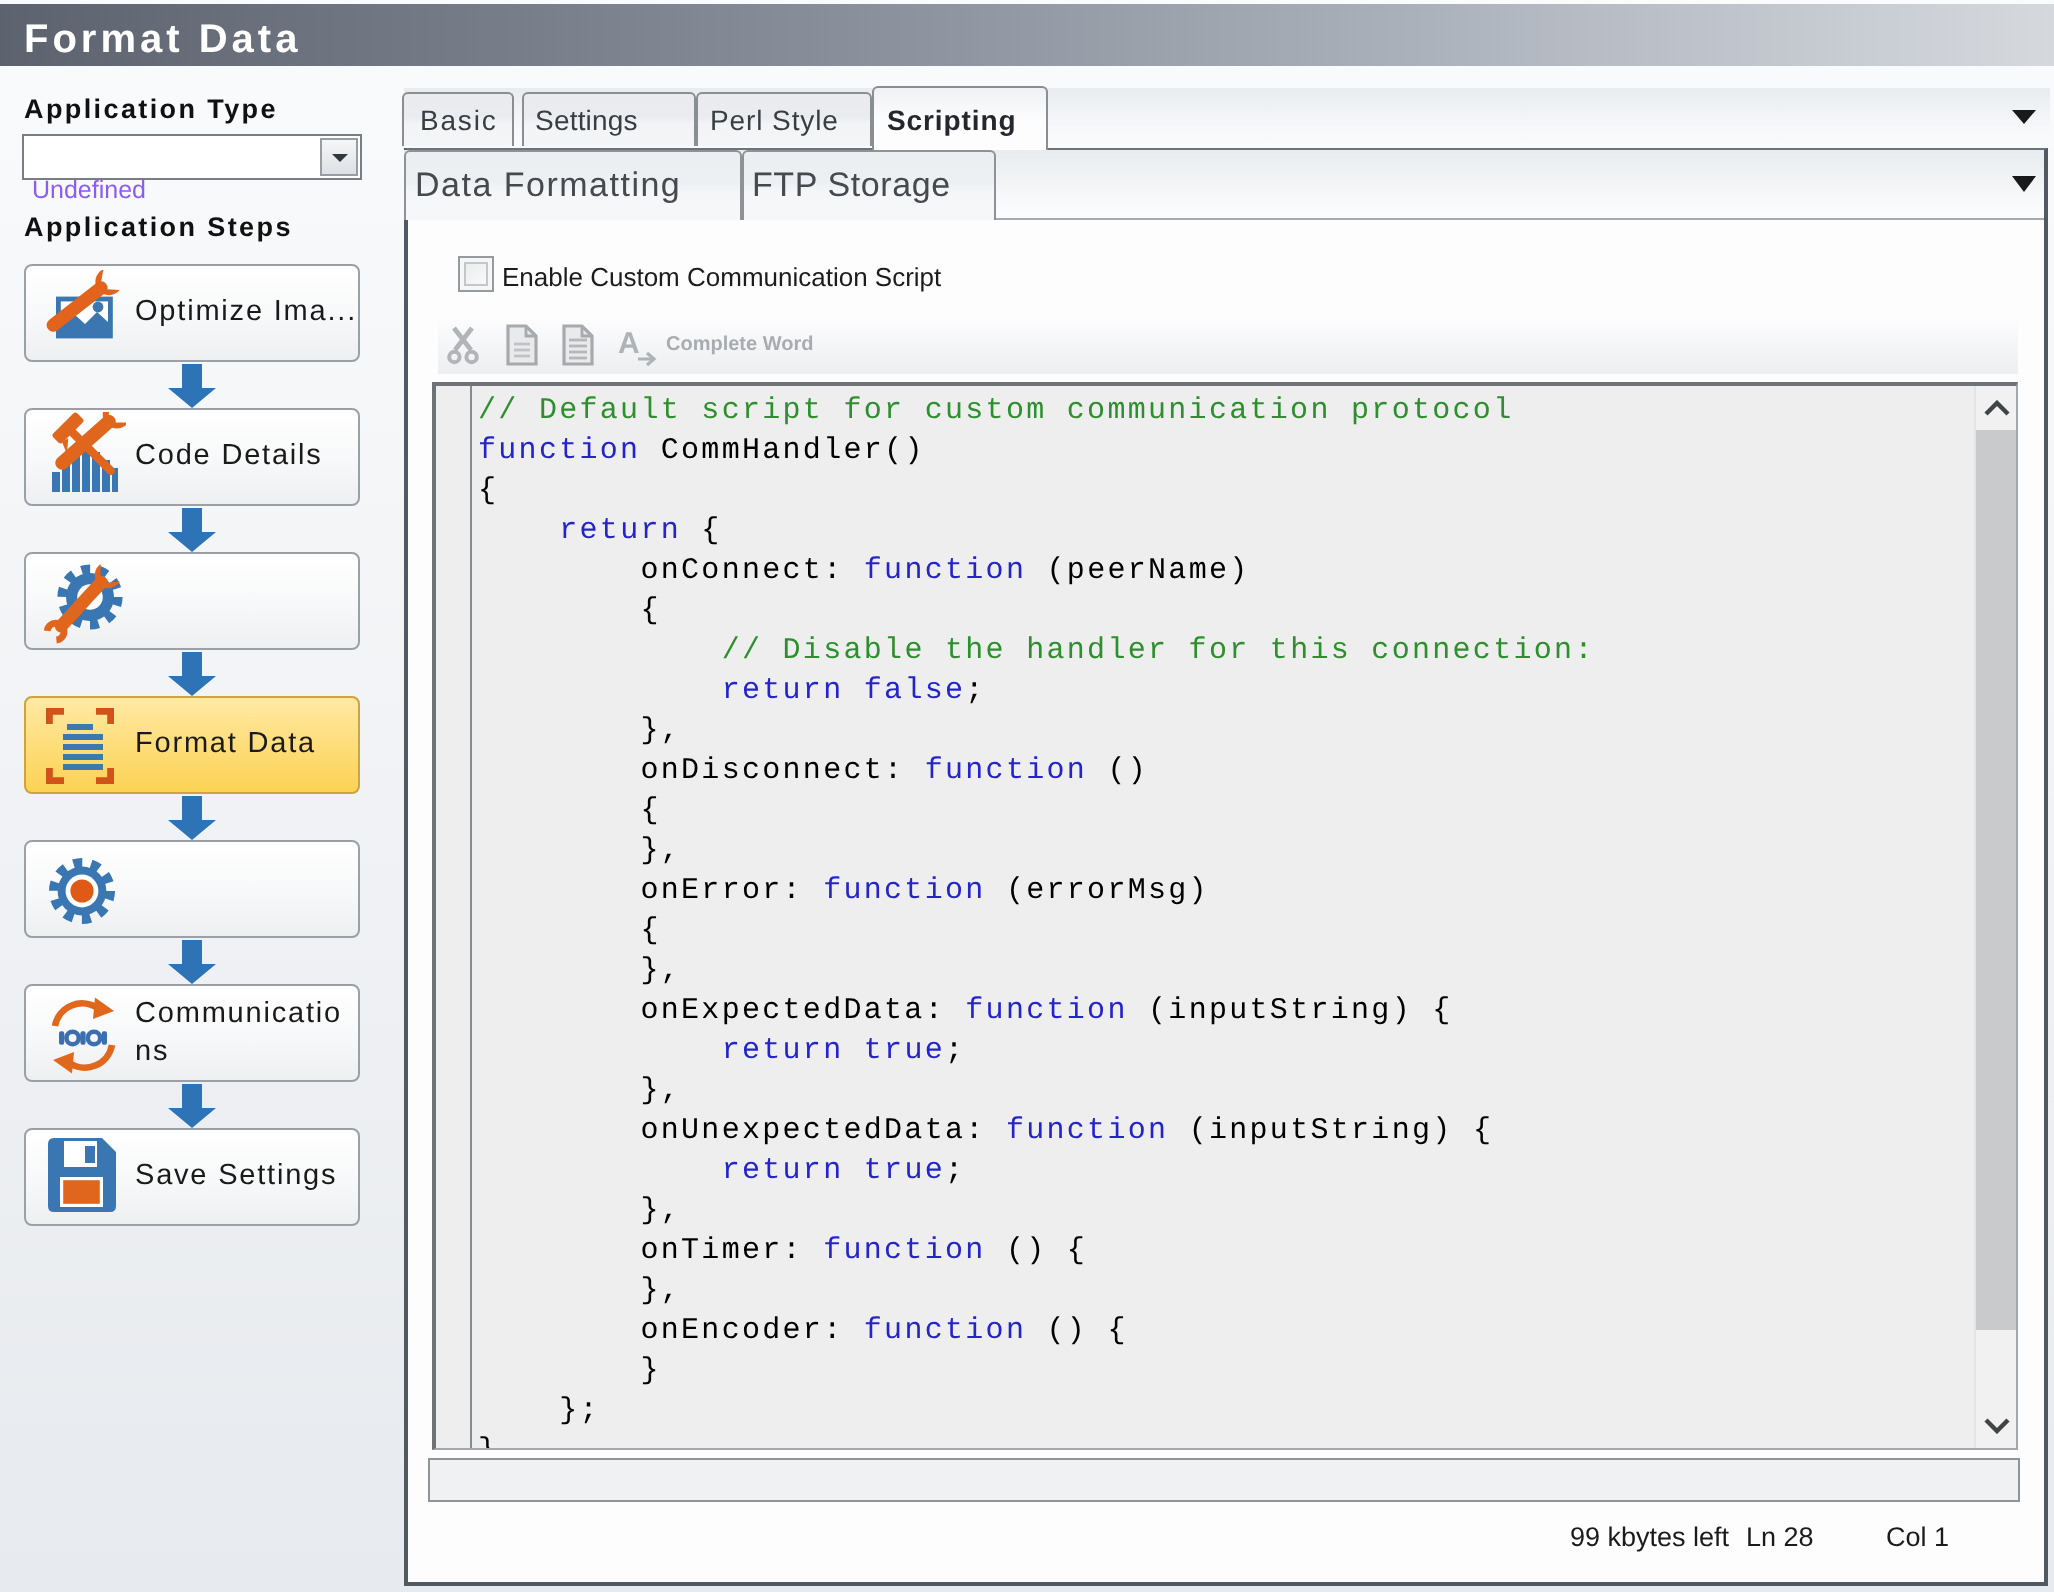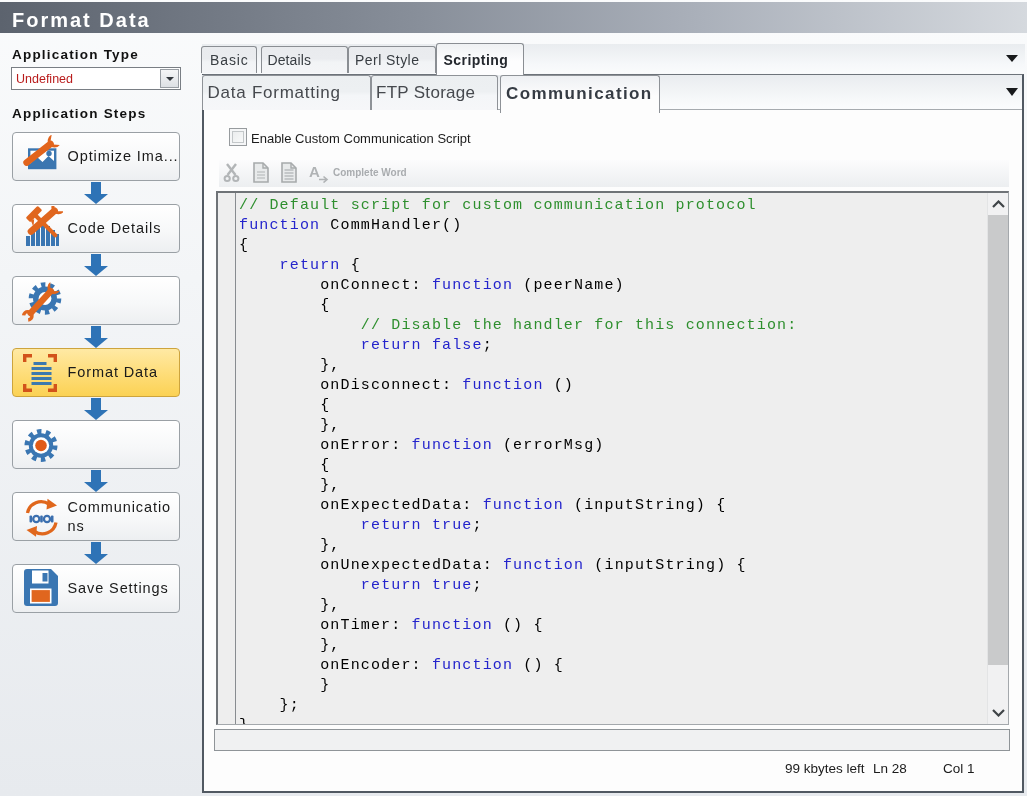--- a/index.html
+++ b/index.html
@@ -9,21 +9,21 @@
 
 
 #titlebar { position:absolute; left:0; top:2px; width:1027px; height:31px;
   background:linear-gradient(to right,#5c636e 0%,#878e99 40%,#aab0ba 68%,#d5d9de 100%);
   color:#fff; font-size:20px; font-weight:bold; line-height:28px; padding-top:4px; padding-left:12px; letter-spacing:2px; }
 
 
 .sblabel { position:absolute; left:12px; font-size:13.5px; font-weight:bold; color:#111; letter-spacing:1.2px; }
 #combo { position:absolute; left:11px; top:67px; width:170px; height:23px;
   background:#fff; border:1px solid #797e84; }
-#combo .txt { position:absolute; left:4px; top:4px; font-size:12.5px; color:#b91c1c;text-align:right; }
+#combo .txt { position:absolute; left:4px; top:20px; font-size:12.5px; color:#8b5cf6;text-align:right; }
 #combo .btn { position:absolute; right:1px; top:1px; width:19px; height:19px;
   background:linear-gradient(#f5f6f7,#dde0e4); border:1px solid #989da3; }
 #combo .btn:after { content:""; position:absolute; left:5px; top:7px;
   border-left:4px solid transparent; border-right:4px solid transparent; border-top:4px solid #32373c; }
 
 .stepbtn { position:absolute; left:12px; width:168px; height:49px;
   background:linear-gradient(#ffffff 0%,#f7f8f9 55%,#edeff1 100%);
   border:1px solid #9aa0a5; border-radius:4px; }
 .stepbtn .lbl { position:absolute; left:54.5px; letter-spacing:0.9px; top:0; height:100%; display:flex; align-items:center;
   font-size:14.5px; line-height:19px; color:#1a1a1a; white-space:nowrap; }
@@ -230,30 +230,29 @@
   <path d="M3 0 H27 L34 7 V34 Q34 37 31 37 H3 Q0 37 0 34 V3 Q0 0 3 0 Z" fill="#3a76b2"></path>
   <rect x="8" y="1.5" width="16.5" height="13" fill="#fff"></rect>
   <rect x="18.5" y="4" width="5" height="8.5" fill="#3a76b2"></rect>
   <rect x="6" y="19.5" width="21.5" height="15" fill="#fff"></rect>
   <rect x="7.6" y="21.1" width="18.3" height="11.8" fill="#e0661e"></rect>
 </svg>
   </div>
 
 <div id="row1strip"></div>
 <div class="tab1" style="left:201px; width:56px; padding-left:8px; letter-spacing:0.9px;">Basic</div>
-<div class="tab1" style="left:260.5px; width:87.5px; padding-left:6px; letter-spacing:0.1px;">Details</div>
+<div class="tab1" style="left:260.5px; width:87.5px; padding-left:6px; letter-spacing:0.1px;">Settings</div>
 <div class="tab1" style="left:348px; width:87.5px; padding-left:6px; letter-spacing:0.45px;">Perl Style</div>
 <div id="tabScripting">Scripting</div>
 <div class="ddtri1" style="left:1006px; top:55px; border-left-width:6.75px; border-right-width:6.75px; border-top-width:7px;"></div>
 
 <div id="panel">
   <div id="row2strip"></div>
   <div class="tab2" style="left:-2px; width:169px; padding-left:4.5px; letter-spacing:0.75px;">Data Formatting</div>
   <div class="tab2" style="left:167px; width:126.5px; padding-left:4px; letter-spacing:0.3px;">FTP Storage</div>
-  <div id="tabComm">Communication</div>
   <div class="ddtri1" style="left:802px; top:13px; border-left-width:6.25px; border-right-width:6.25px; border-top-width:8.5px;"></div>
 
   <div id="cbx">
       <span class="in"></span>
     </div>
   <div id="cbxlbl">Enable Custom Communication Script</div>
 
   <div id="toolbar">
     <svg width="20" height="20" viewBox="0 0 20 20" style="position:absolute; left:4px; top:3px;">
       <g stroke="#b2b5b7" fill="none">

